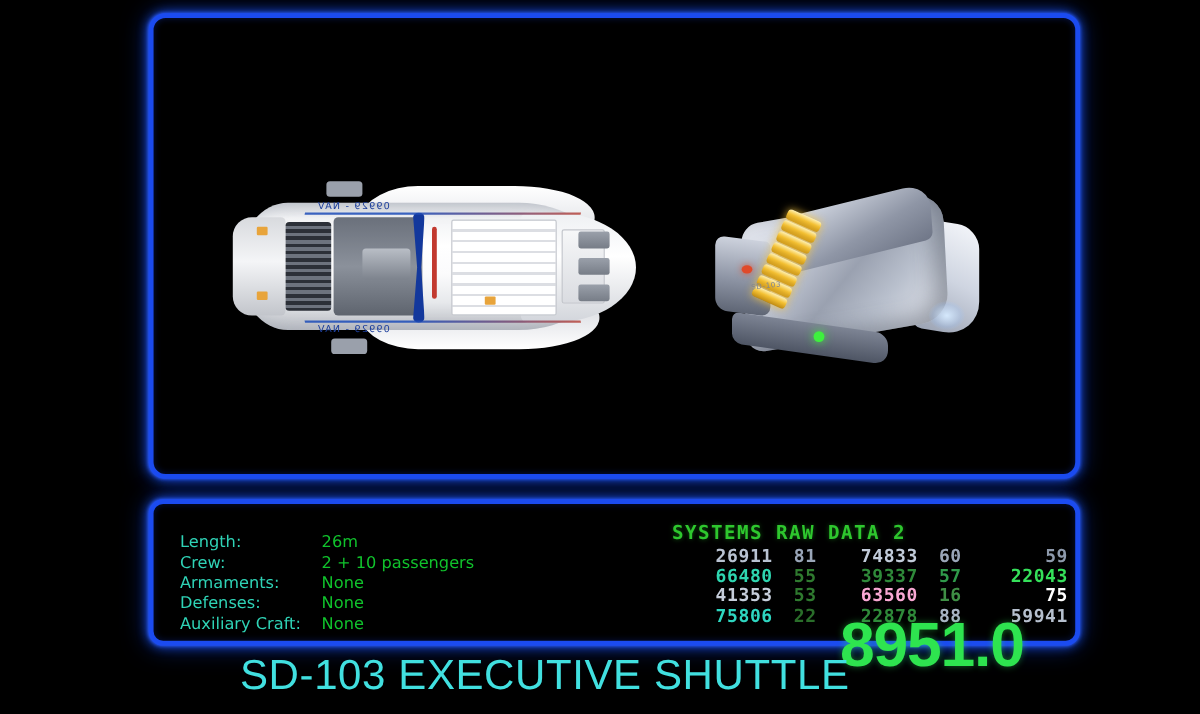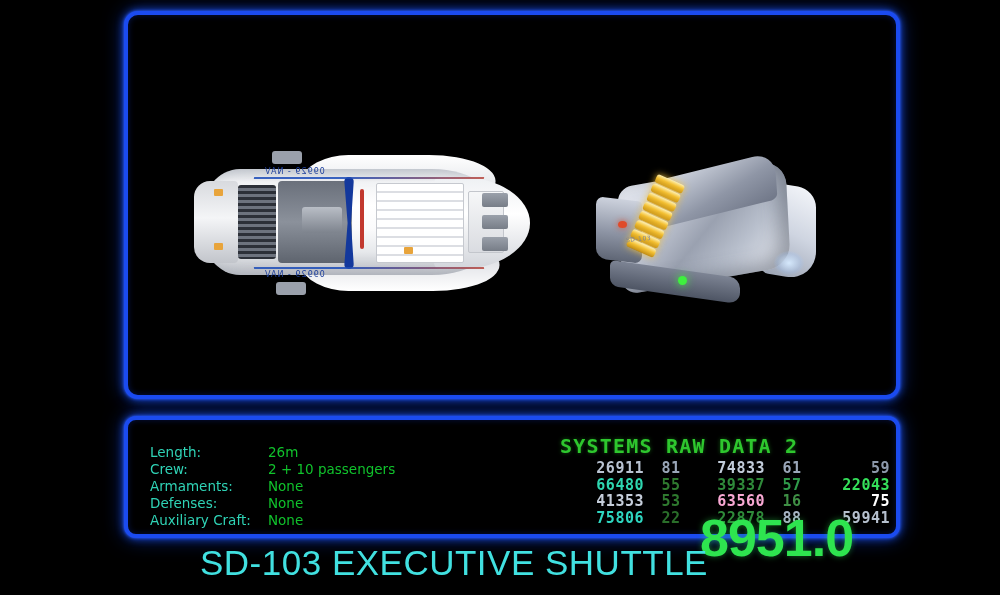--- a/index.html
+++ b/index.html
@@ -351,21 +351,21 @@
   
   .rawdata {
     position: absolute;
     left: 432px;
     top: 14px;
     width: 330px;
   }
   .raw-title {
     color: #2ec72e;
     font-family: "DejaVu Sans Mono", monospace;
-    font-size: 20px;
+    font-size: 16px;
     font-weight: bold;
     letter-spacing: 1.2px;
     white-space: nowrap;
     text-shadow: 0 0 4px rgba(40,200,40,0.45);
   }
   .raw-grid {
     margin-top: 2px;
   }
   .raw-row {
     display: flex;
@@ -498,21 +498,21 @@
     </div>
 
     <div class="rawdata">
       <div class="raw-title">SYSTEMS RAW DATA 2</div>
       <div class="raw-grid">
 
         <div class="raw-row">
           <span class="raw-cell raw-c0" style="color: rgb(185, 195, 210);">26911</span>
           <span class="raw-cell raw-c1" style="color: rgb(154, 166, 184);">81</span>
           <span class="raw-cell raw-c2" style="color: rgb(194, 204, 218);">74833</span>
-          <span class="raw-cell raw-c3" style="color: rgb(154, 166, 184);">61</span>
+          <span class="raw-cell raw-c3" style="color: rgb(154, 166, 184);">60</span>
           <span class="raw-cell raw-c4" style="color: rgb(141, 153, 171);">59</span>
         </div>
 
         <div class="raw-row">
           <span class="raw-cell raw-c0" style="color: rgb(46, 214, 176);">66480</span>
           <span class="raw-cell raw-c1" style="color: rgb(47, 122, 47);">55</span>
           <span class="raw-cell raw-c2" style="color: rgb(47, 138, 58);">39337</span>
           <span class="raw-cell raw-c3" style="color: rgb(47, 154, 74);">57</span>
           <span class="raw-cell raw-c4" style="color: rgb(53, 224, 90);">22043</span>
         </div>

